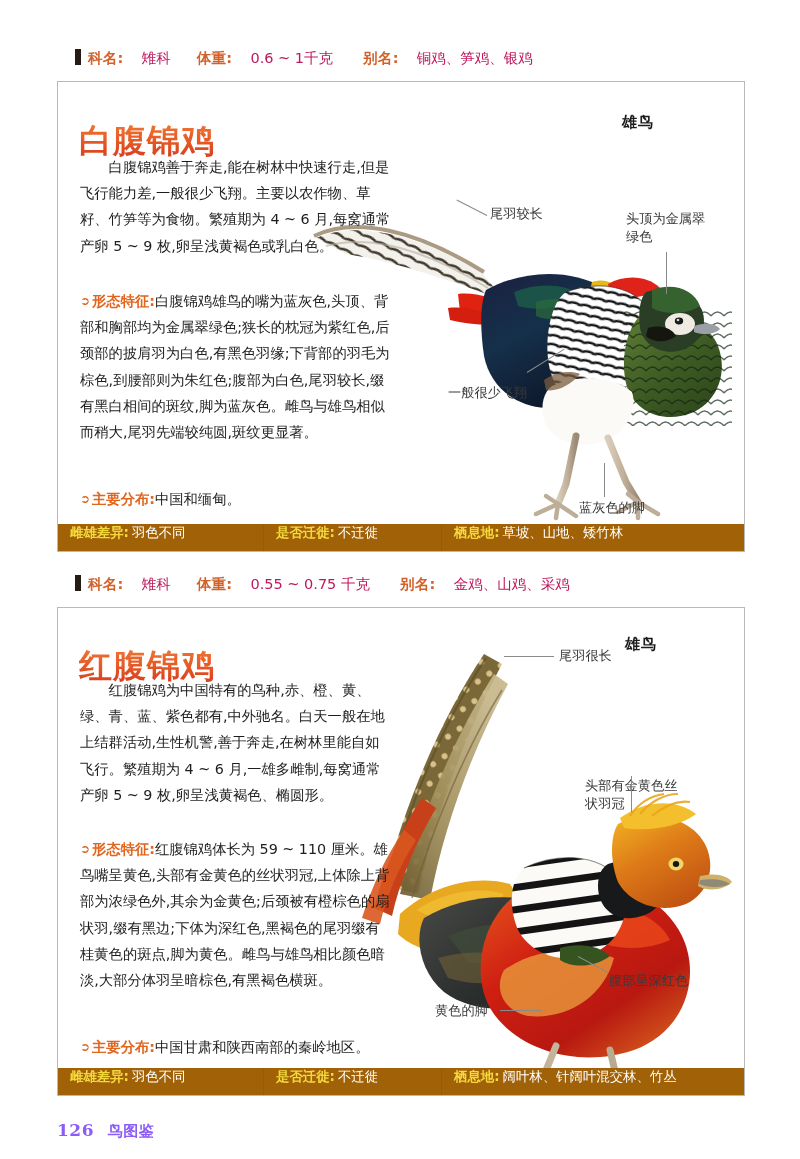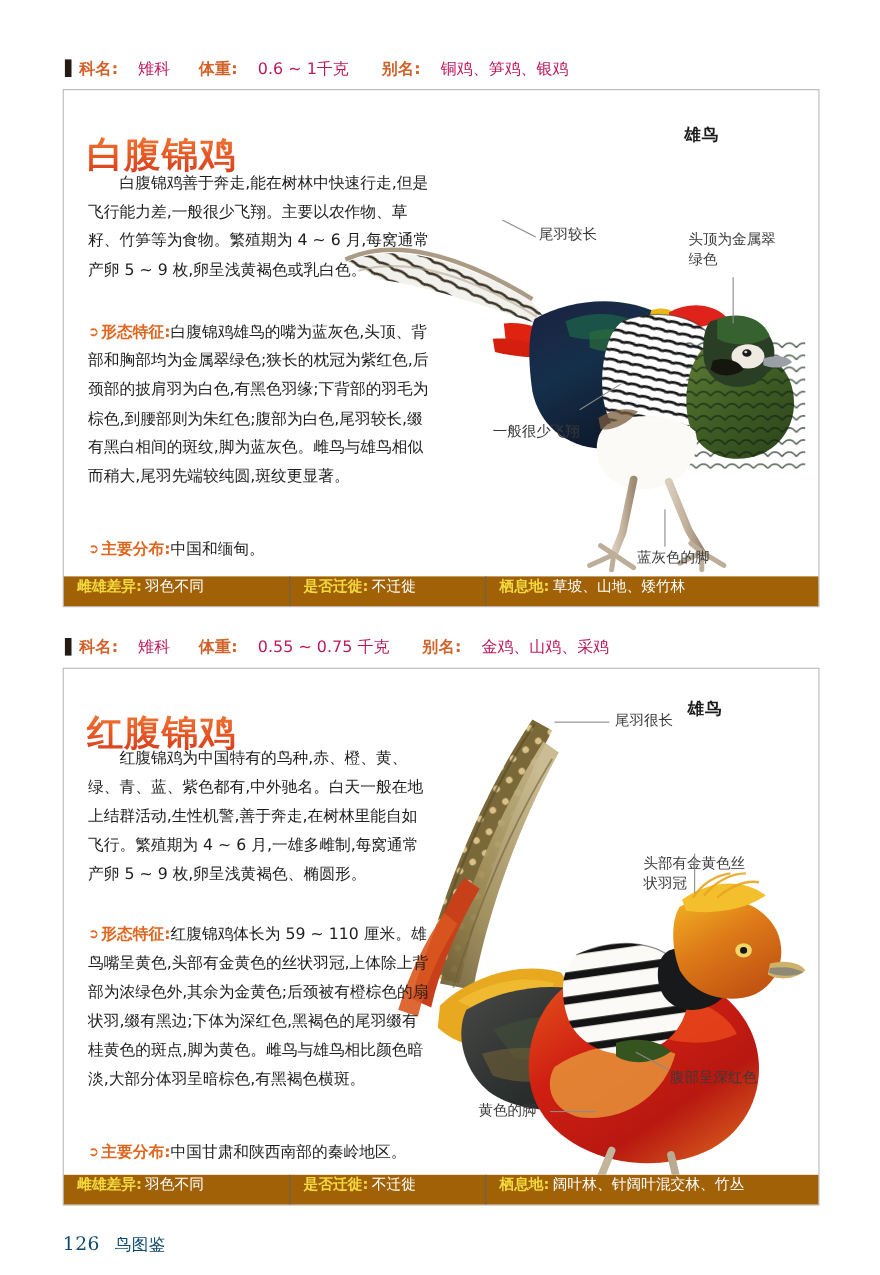--- a/index.html
+++ b/index.html
@@ -5,22 +5,22 @@
   html,body{margin:0;padding:0;}
   body{
     width:800px;height:1159px;background:#ffffff;
     font-family:"DejaVu Sans","Liberation Sans",sans-serif;
     -webkit-font-smoothing:antialiased;
   }
   .page{position:relative;width:800px;height:1159px;overflow:hidden;}
 
   
   .meta-bar{
-    position:absolute;left:59px;width:690px;height:26px;
-    display:flex;align-items:center;white-space:nowrap;
+    position:absolute;left:75px;width:690px;height:26px;
+    display:flex;align-items:flex-start;white-space:nowrap;
   }
   .meta-tick{
     display:inline-block;width:6px;height:16px;background:#231b14;
     margin-right:7px;flex:0 0 auto;
   }
   .meta-item{display:inline-flex;align-items:baseline;white-space:nowrap;}
   .meta-label{color:#d2622a;font-weight:bold;font-size:14.5px;letter-spacing:.3px;}
   .meta-val{color:#be185d;font-size:14.5px;margin-left:18px;}
   .gap-a{width:26px;display:inline-block;}
   .gap-b{width:30px;display:inline-block;}
@@ -68,22 +68,23 @@
   }
   .callout{
     position:absolute;font-size:13.2px;line-height:18px;color:#3a3a3a;
     white-space:nowrap;
   }
   .callout.wrap{white-space:normal;width:92px;}
   .lead-line{position:absolute;background:#8a8a8a;}
 
   
   .folio{
-    position:absolute;left:57px;bottom:18px;font-size:15px;color:#0c4a6e;
+    position:absolute;left:57px;bottom:18px;font-size:15px;color:#8b5cf6;
     letter-spacing:.5px;
+    font-weight:bold;
   }
   .folio .num{font-family:"DejaVu Serif","Liberation Serif",serif;font-size:17px;}
 </style>
 </head>
 <body>
 
 <div class="page">
 
   <div class="meta-bar" style="top:49px;">
     <span class="meta-tick"></span>

